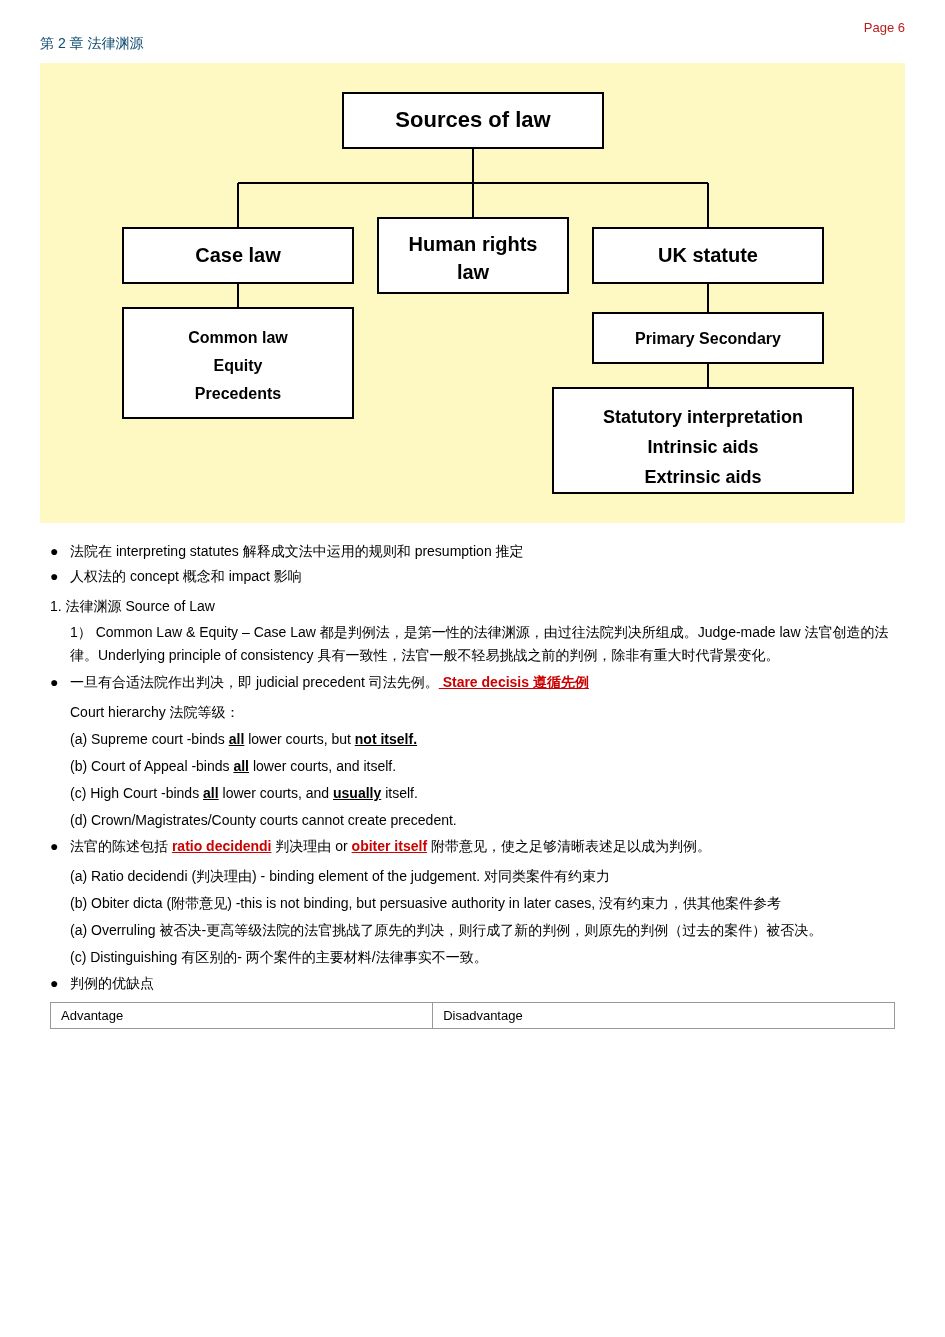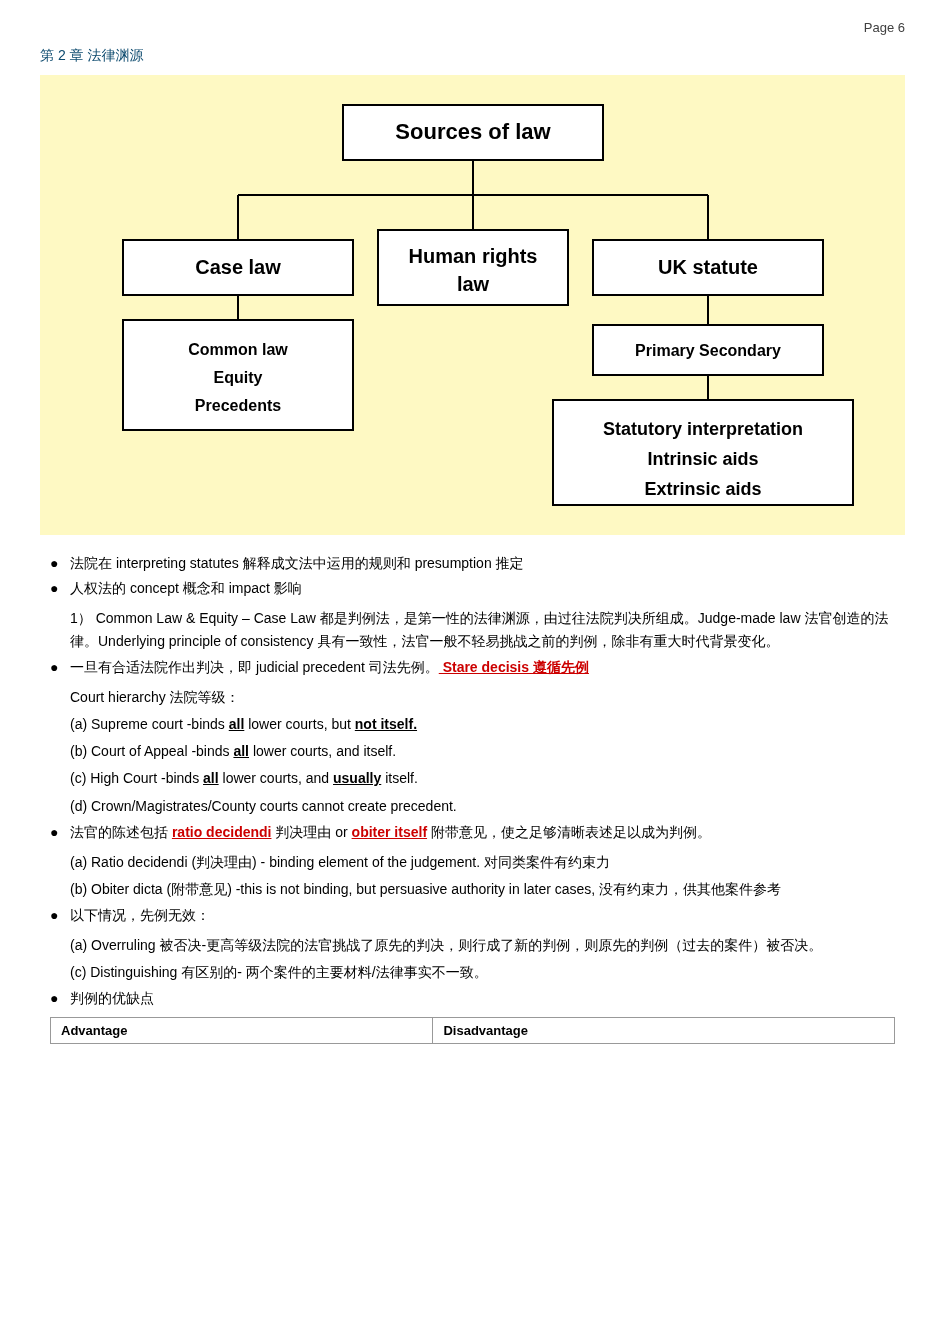--- a/index.html
+++ b/index.html
@@ -8,22 +8,22 @@
       background: #fff;
       color: #000;
       font-size: 14px;
       padding: 20px 40px;
       max-width: 945px;
       margin: 0 auto;
     }
     .page-number {
       text-align: right;
       font-size: 13px;
-      margin-bottom: 12px;
-      color: #404040;
+      margin-bottom: 0;
+      color: #b91c1c;
     }
     .chapter-title {
       font-size: 14px;
       margin-bottom: 10px;
       color: #0c4a6e;
     }
     
     .diagram-container {
       background: #fef9c3;
       padding: 20px 10px 20px 10px;
@@ -62,21 +62,20 @@
     .para {
       line-height: 1.65;
       margin-bottom: 4px;
     }
     .red { color: #c00; }
     .bold { font-weight: bold; text-decoration: underline; }
     .table-adv {
       width: 100%;
       border-collapse: collapse;
       margin-top: 8px;
-      font-weight: bold;
     }
     .table-adv td, .table-adv th {
       border: 1px solid #999;
       padding: 5px 10px;
       font-size: 13px;
     }
     .indent {
       padding-left: 20px;
     }
   </style>
@@ -137,20 +136,24 @@
 
   <ul class="bullet-list">
     <li>
       <span>法院在 interpreting statutes 解释成文法中运用的规则和 presumption 推定</span>
     </li>
     <li>
       <span>人权法的 concept 概念和 impact 影响</span>
     </li>
   </ul>
 
+  <div class="numbered-item">
+    <span>1.</span>
+    <span>法律渊源 Source of Law</span>
+  </div>
 
   <div class="para indent">
     <span>1）</span>
     <span>Common Law &amp; Equity – Case Law 都是判例法，是第一性的法律渊源，由过往法院判决所组成。Judge-made law 法官创造的法律。Underlying principle of consistency 具有一致性，法官一般不轻易挑战之前的判例，除非有重大时代背景变化。</span>
   </div>
 
   <ul class="bullet-list">
     <li>
       <span>一旦有合适法院作出判决，即 judicial precedent 司法先例。</span><span class="red bold"> Stare decisis 遵循先例</span>
     </li>
@@ -175,25 +178,20 @@
     </li>
   </ul>
 
   <div class="para indent">
     (a) Ratio decidendi (判决理由) - binding element of the judgement.  对同类案件有约束力
   </div>
   <div class="para indent">
     (b) Obiter dicta (附带意见) -this is not binding, but persuasive authority in later cases, 没有约束力，供其他案件参考
   </div>
 
-  <ul class="bullet-list">
-    <li>
-      <span>以下情况，先例无效：</span>
-    </li>
-  </ul>
 
   <div class="para indent">
     (a) Overruling 被否决-更高等级法院的法官挑战了原先的判决，则行成了新的判例，则原先的判例（过去的案件）被否决。
   </div>
   <div class="para indent">
     (c) Distinguishing 有区别的- 两个案件的主要材料/法律事实不一致。
   </div>
 
   <ul class="bullet-list">
     <li>

